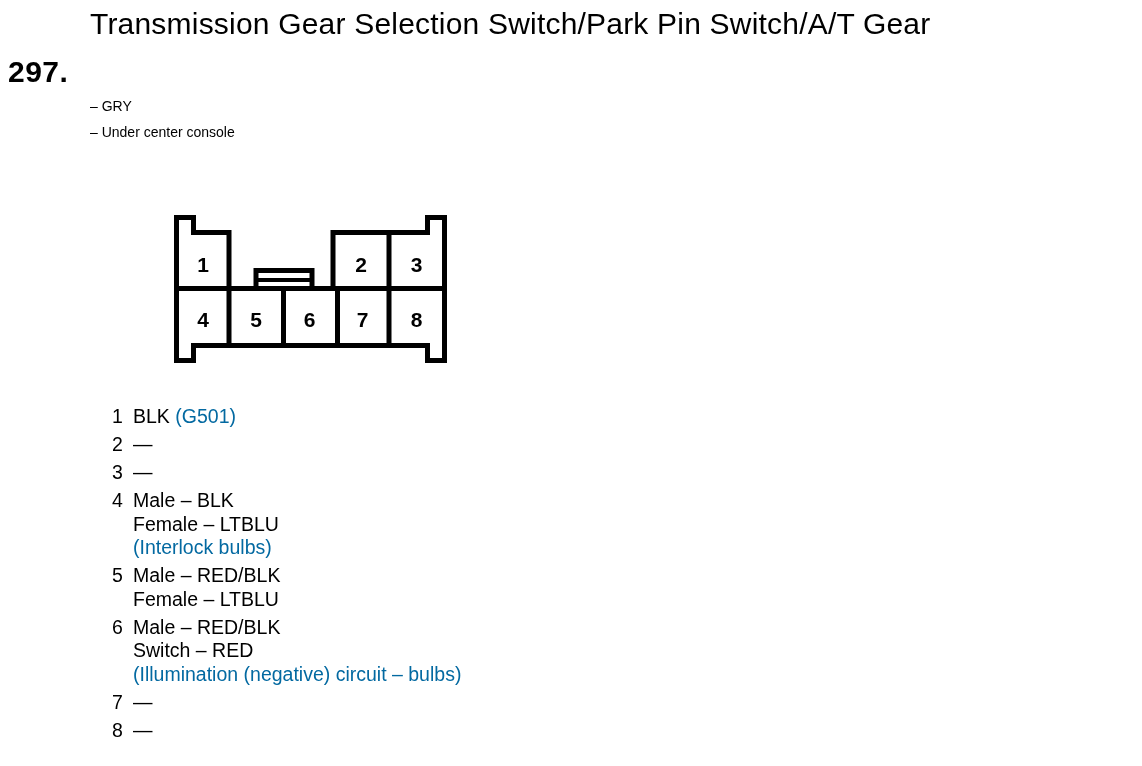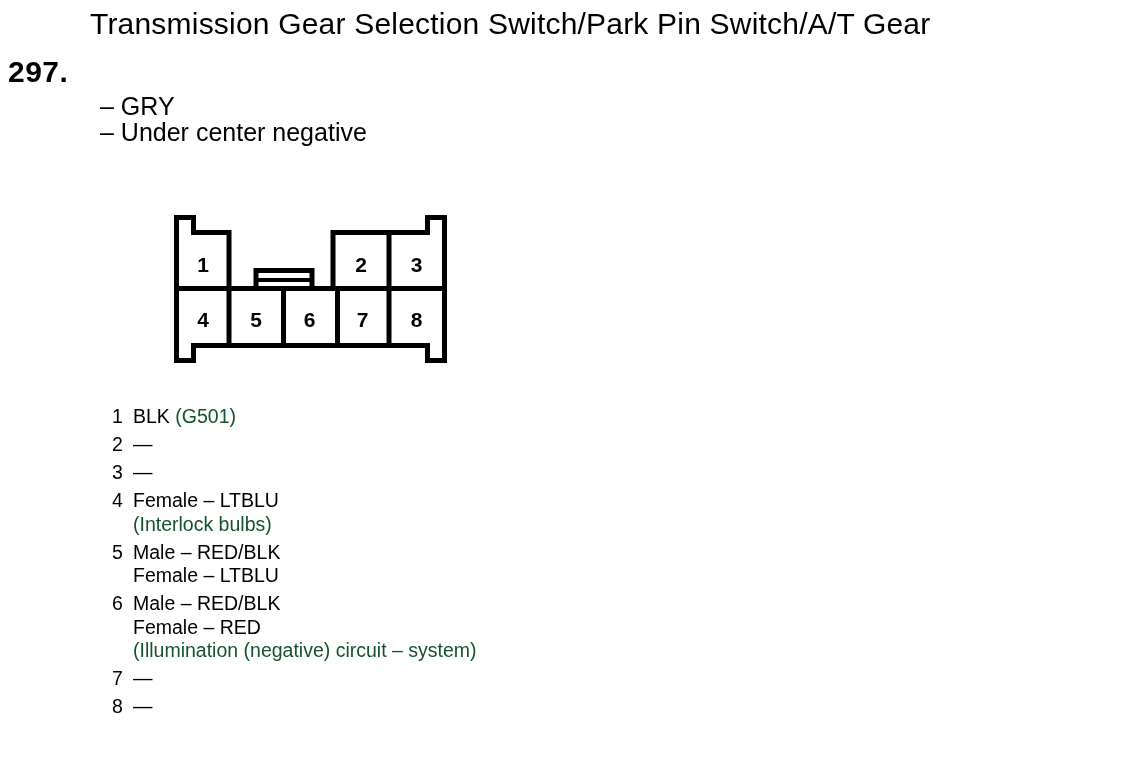--- a/index.html
+++ b/index.html
@@ -30,23 +30,23 @@
     left: 90px;
     top: 5px;
     font-size: 30px;
     font-weight: normal;
     line-height: 38px;
     letter-spacing: 0.2px;
     white-space: nowrap;
   }
   .details {
     position: absolute;
-    left: 100px;
+    left: 90px;
     top: 93px;
-    font-size: 25px;
+    font-size: 14px;
     line-height: 26px;
     white-space: nowrap;
   }
   .connector-svg {
     position: absolute;
     left: 170px;
     top: 210px;
     width: 280px;
     height: 156px;
   }
@@ -61,40 +61,40 @@
     display: flex;
     margin-top: 4.5px;
   }
   .pin-entry:first-child { margin-top: 0; }
   .pin-num {
     flex: 0 0 21px;
     width: 21px;
   }
   .pin-rows { flex: 1 1 auto; }
   .pin-row { white-space: pre-wrap; }
-  .blue { color: #14532d; }
+  .blue { color: #0369a1; }
   svg text {
     font-family: "Liberation Sans", sans-serif;
     font-weight: bold;
     font-size: 21px;
     fill: #000000;
   }
 </style>
 </head>
 <body>
 
 <div class="item-number">297.</div>
 
 <div class="title">
   <div>Transmission Gear Selection Switch/Park Pin Switch/A/T Gear</div>
 </div>
 
 <div class="details">
   <div>– GRY</div>
-  <div>– Under center negative</div>
+  <div>– Under center console</div>
 </div>
 
 <svg class="connector-svg" viewBox="170 210 280 156" xmlns="http://www.w3.org/2000/svg">
 
   <path d="M 176.5 217.5 H 193.5 V 232.5 H 229 V 288.5 H 333 V 232.5 H 427.5 V 217.5 H 444.5 V 360.5 H 427.5 V 345.5 H 193.5 V 360.5 H 176.5 Z" fill="#ffffff" stroke="#000000" stroke-width="5" stroke-linejoin="miter"></path>
 
   <path d="M 176.5 288.5 H 444.5" fill="none" stroke="#000000" stroke-width="5"></path>
 
   <path d="M 229 288.5 V 345.5 M 283.5 288.5 V 345.5 M 337.5 288.5 V 345.5 M 389 232.5 V 345.5" fill="none" stroke="#000000" stroke-width="5"></path>
 
@@ -130,39 +130,40 @@
   <div class="pin-entry">
     <span class="pin-num">3</span>
     <div class="pin-rows">
       <div class="pin-row"><span>—</span></div>
     </div>
   </div>
 
   <div class="pin-entry">
     <span class="pin-num">4</span>
     <div class="pin-rows">
+      <div class="pin-row"><span>Male – BLK</span></div>
       <div class="pin-row"><span>Female – LTBLU</span></div>
       <div class="pin-row"><span class="blue">(Interlock bulbs)</span></div>
     </div>
   </div>
 
   <div class="pin-entry">
     <span class="pin-num">5</span>
     <div class="pin-rows">
       <div class="pin-row"><span>Male – RED/BLK</span></div>
       <div class="pin-row"><span>Female – LTBLU</span></div>
     </div>
   </div>
 
   <div class="pin-entry">
     <span class="pin-num">6</span>
     <div class="pin-rows">
       <div class="pin-row"><span>Male – RED/BLK</span></div>
-      <div class="pin-row"><span>Female – RED</span></div>
-      <div class="pin-row"><span class="blue">(Illumination (negative) circuit – system)</span></div>
+      <div class="pin-row"><span>Switch – RED</span></div>
+      <div class="pin-row"><span class="blue">(Illumination (negative) circuit – bulbs)</span></div>
     </div>
   </div>
 
   <div class="pin-entry">
     <span class="pin-num">7</span>
     <div class="pin-rows">
       <div class="pin-row"><span>—</span></div>
     </div>
   </div>
 

